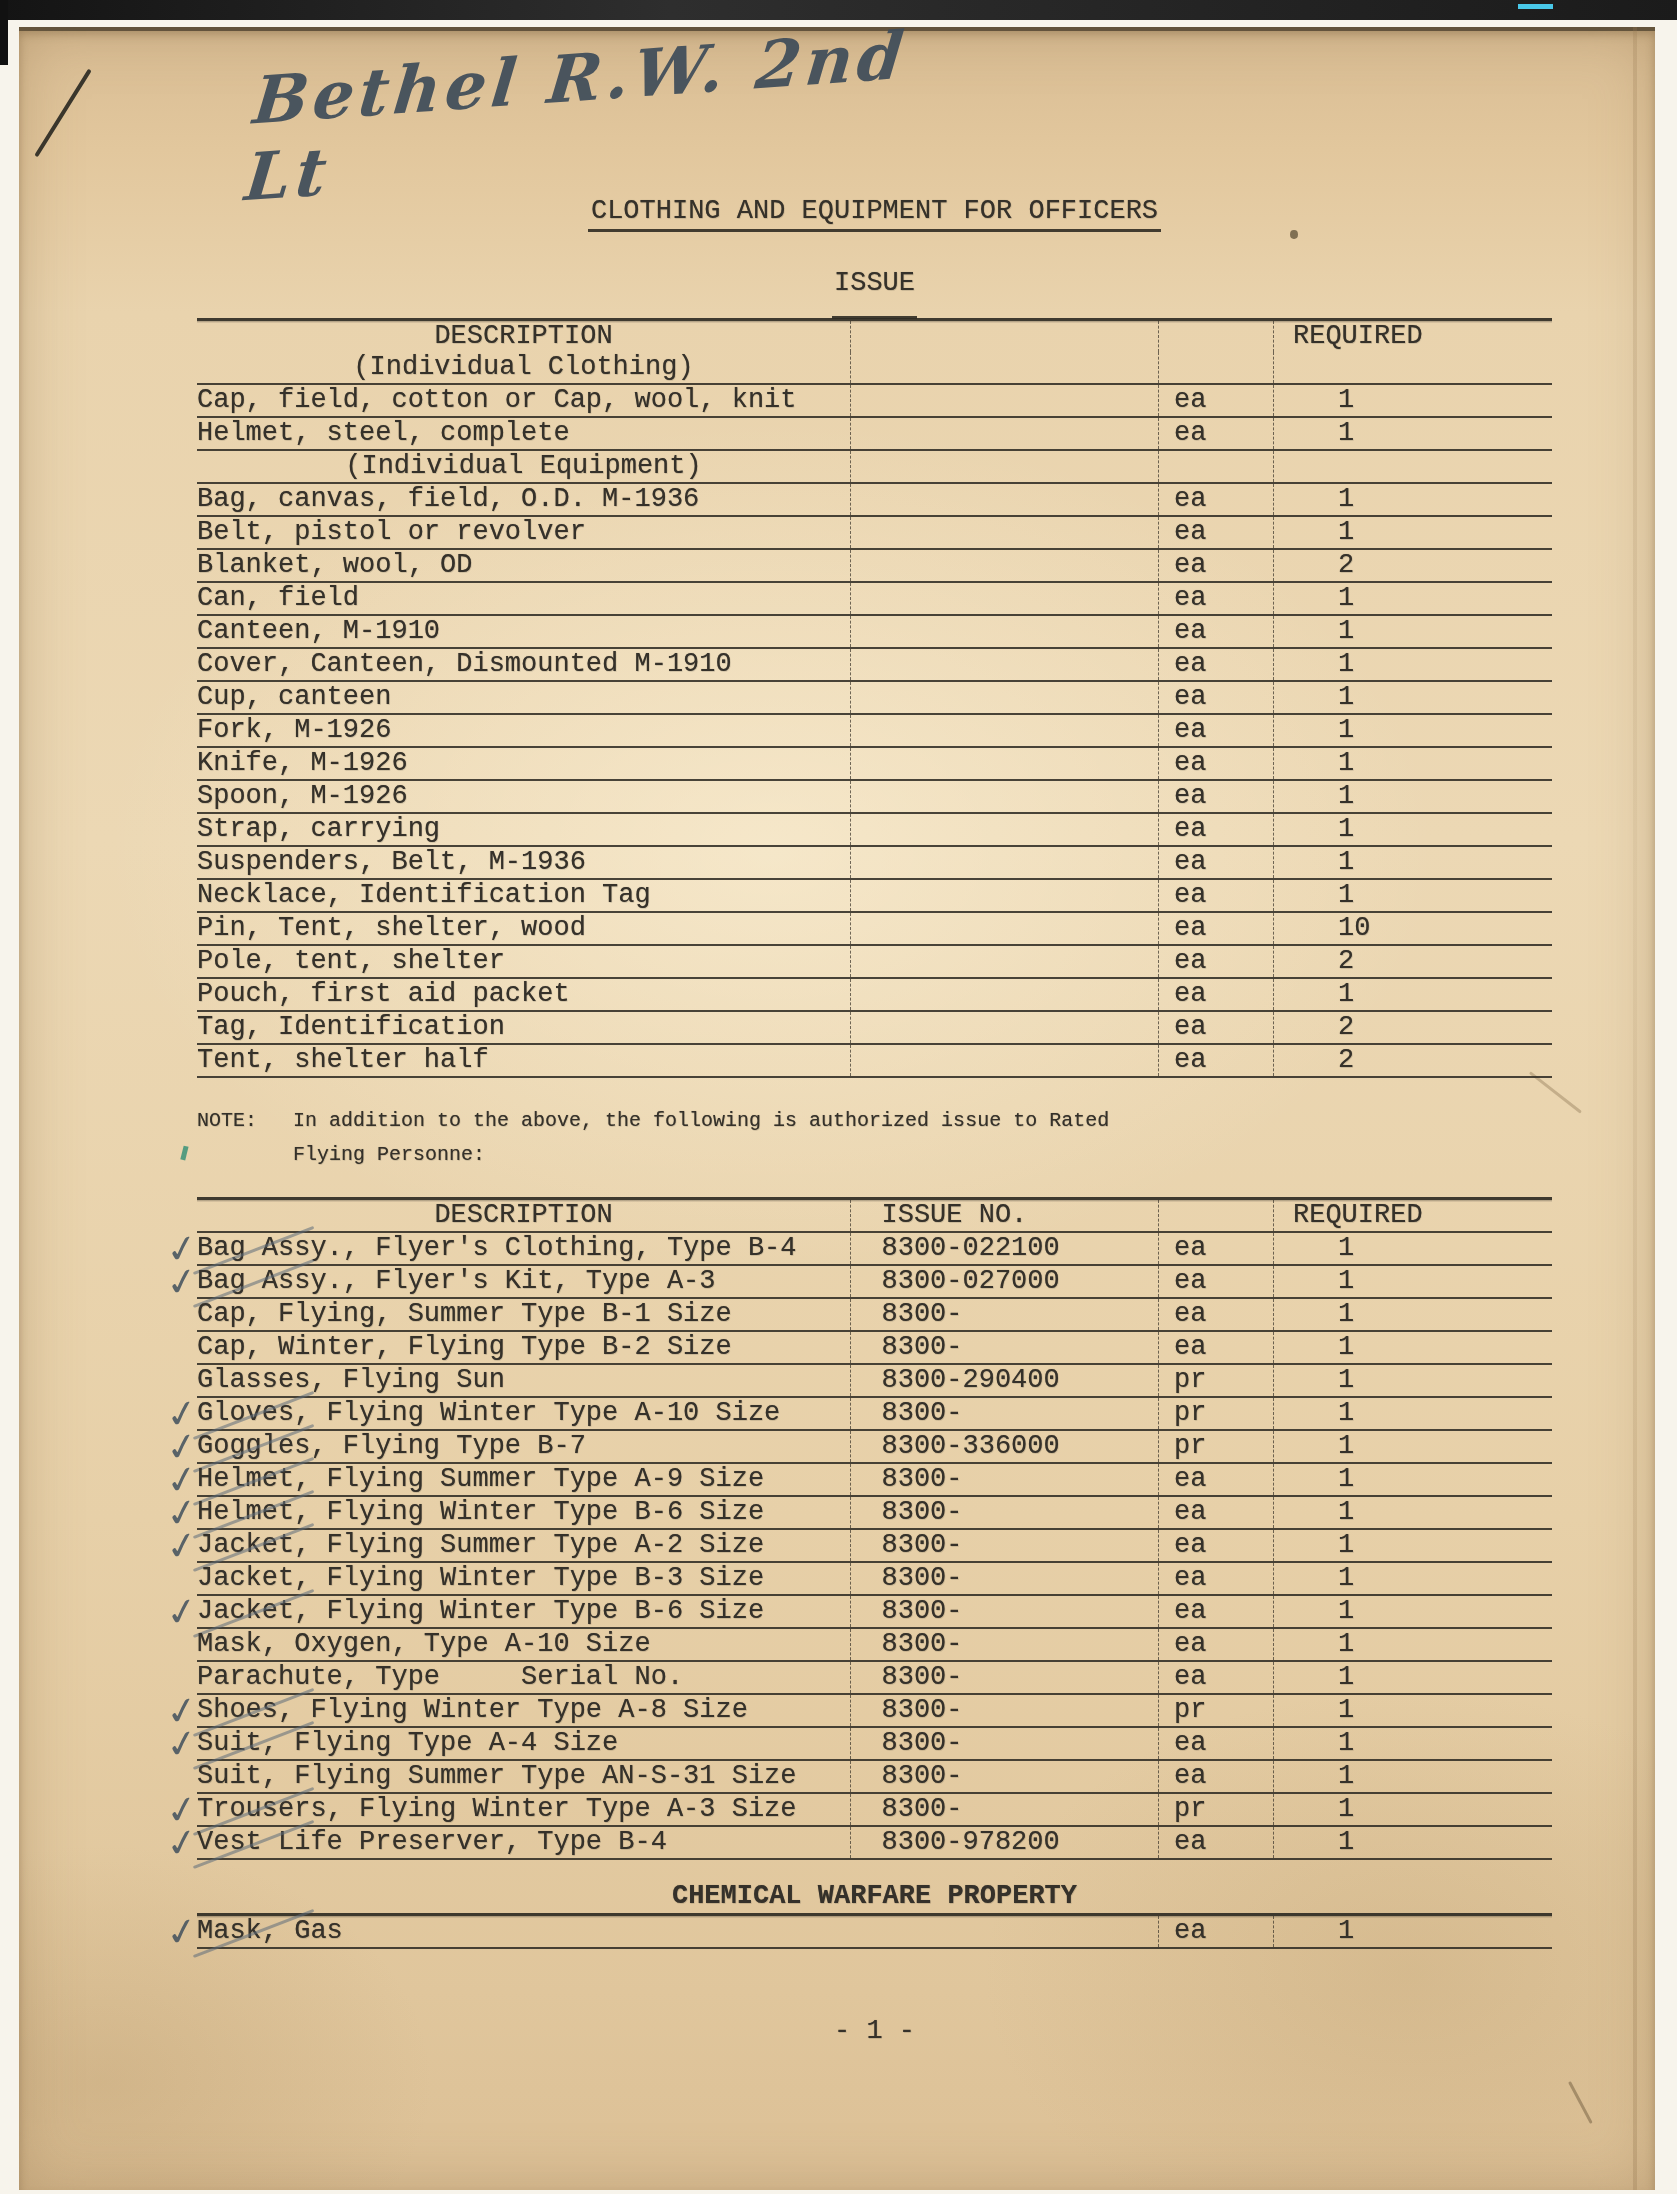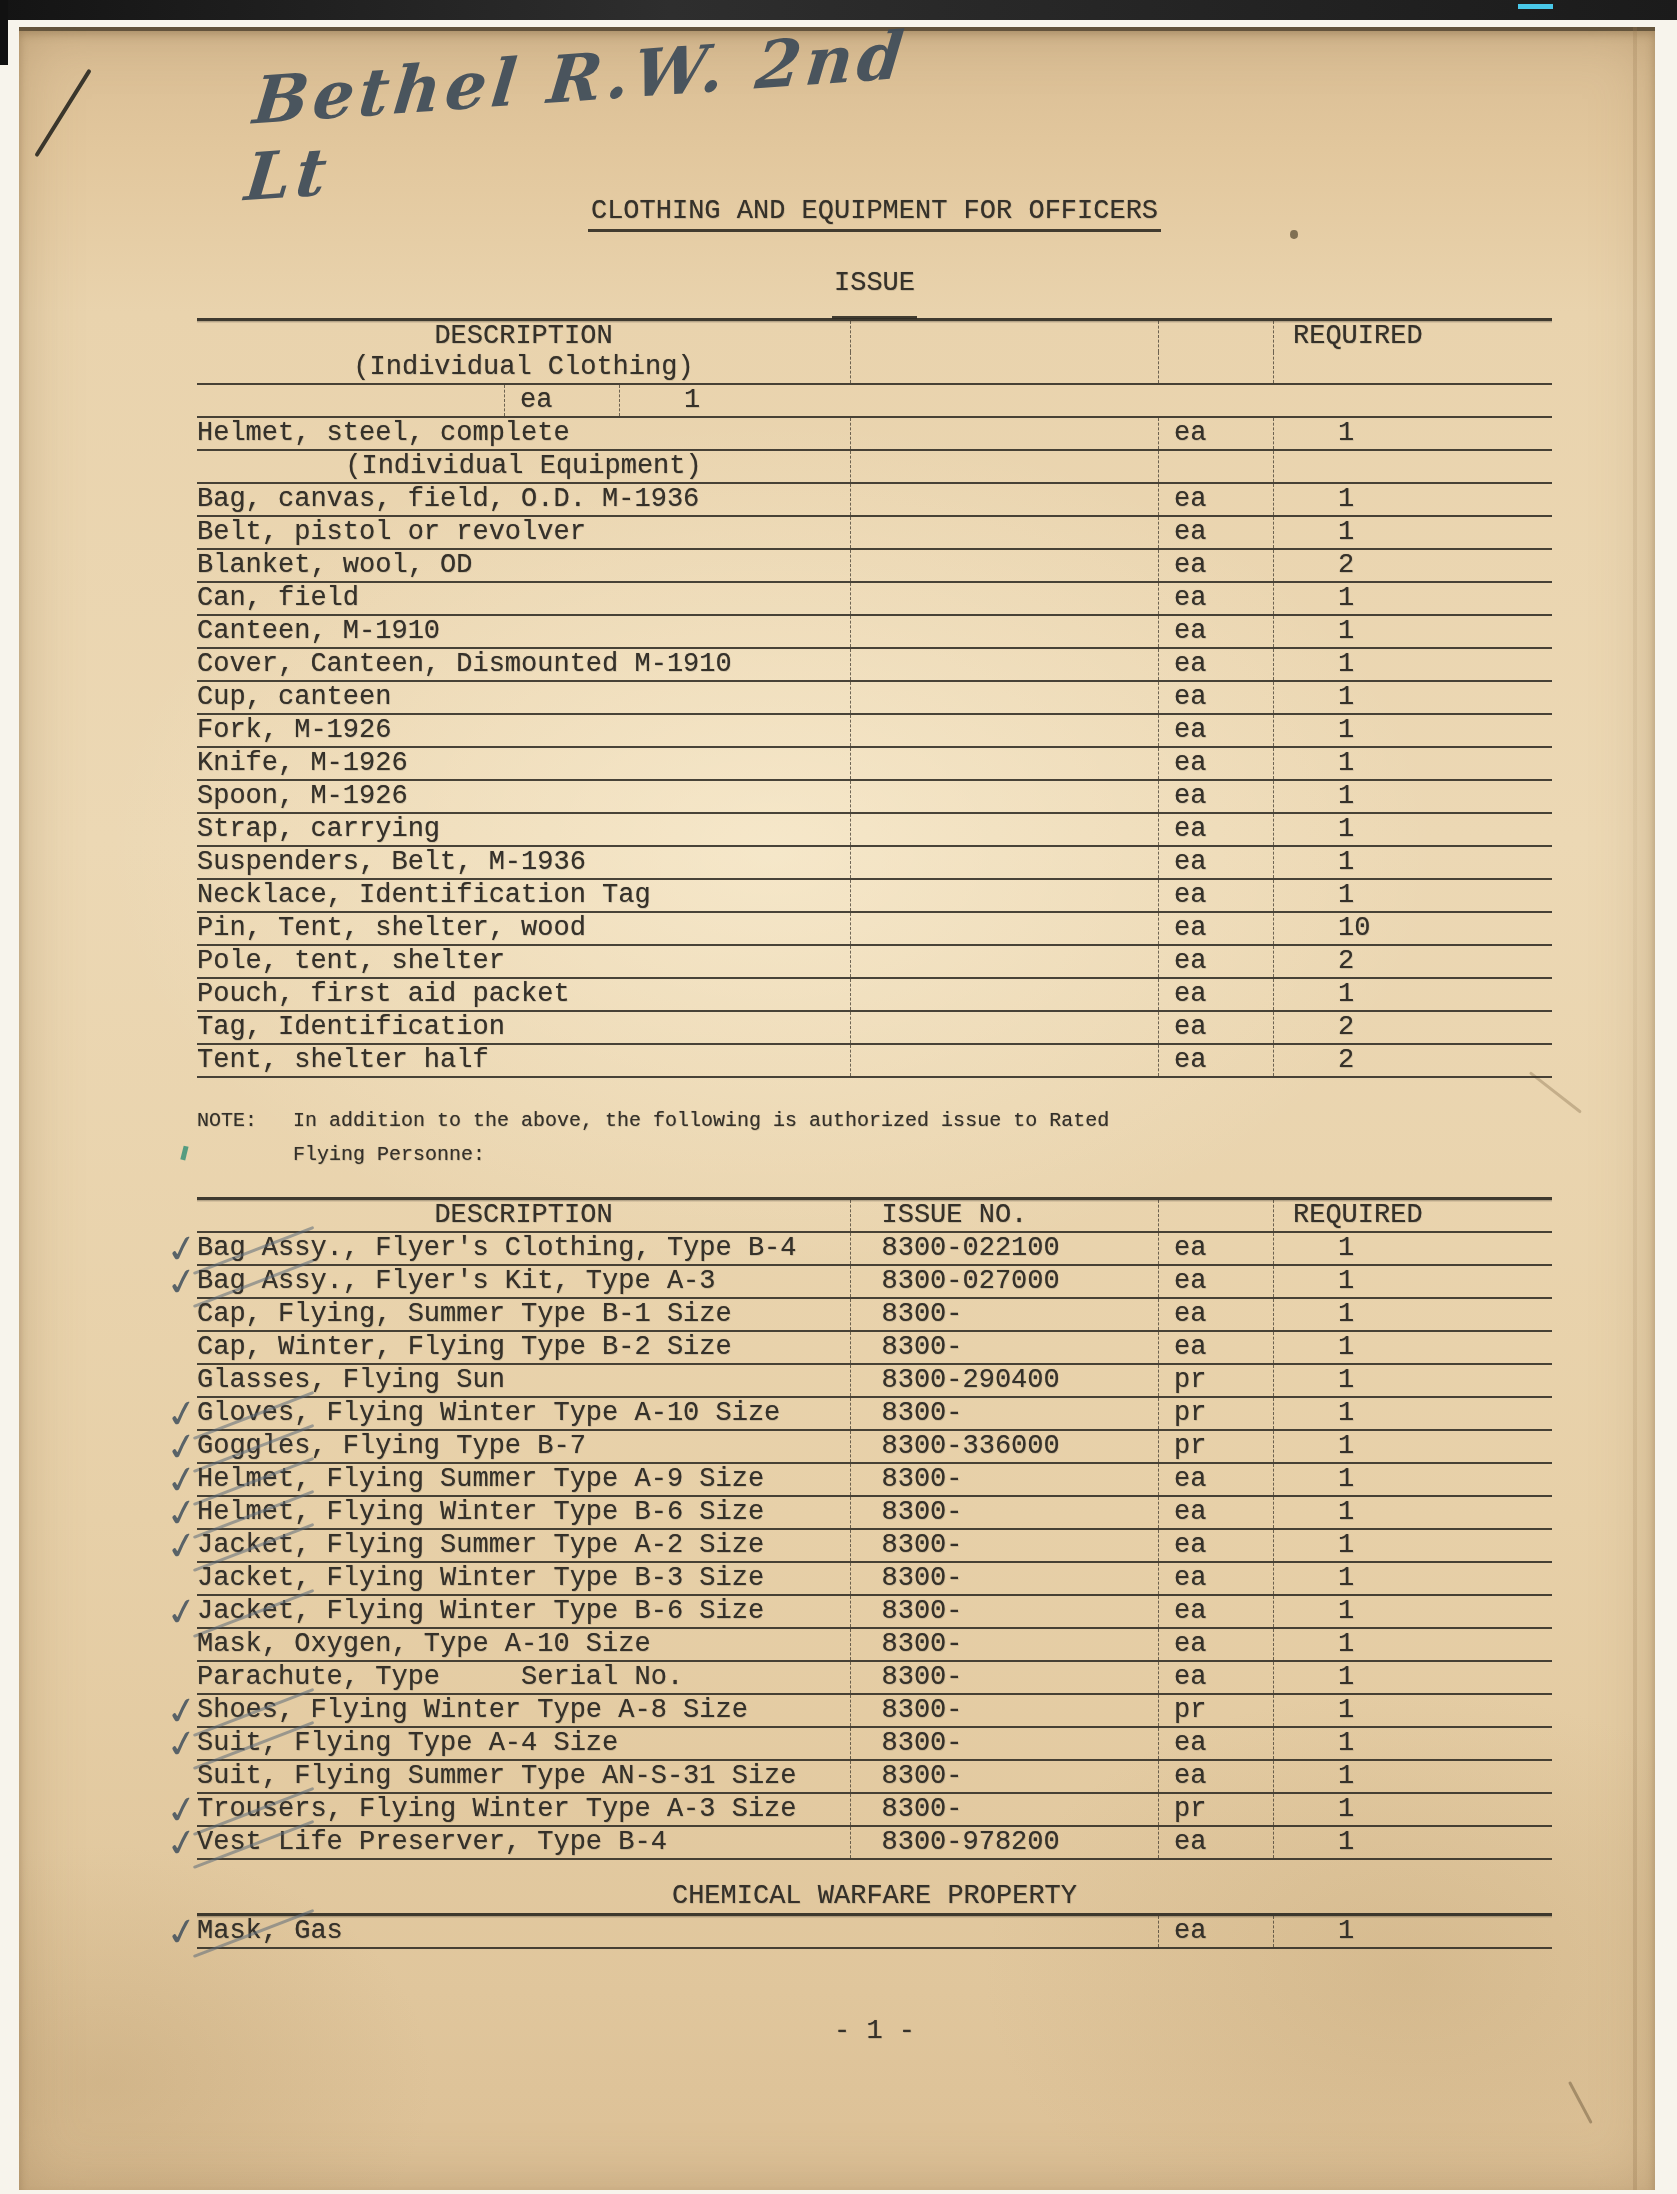--- a/index.html
+++ b/index.html
@@ -65,21 +65,21 @@
   .cr{flex:1;padding-left:64px;box-sizing:border-box;}
   .cr.hdr{padding-left:19px;}
   .center{text-align:center;}
   .nosep .cd{border-right-color:transparent;}
 
   
   .check{position:absolute;left:-31px;top:-1.4px;font-size:38px;line-height:34px;color:#41505d;opacity:.85;transform:rotate(-10deg);font-family:"DejaVu Sans",sans-serif;}
   .pencil-slash{position:absolute;left:-8.1px;top:16.3px;width:129px;height:2.7px;background:rgba(92,107,122,.55);transform:rotate(-21deg);border-radius:2px;}
 
   .note-block{position:absolute;left:178px;top:1077px;width:1355px;font-size:20px;line-height:34px;}
-  .chem-head-line{height:34px;text-align:center;font-size:27px;line-height:34px;}
+  .chem-head-line{height:34px;text-align:center;font-size:27px;line-height:34px;font-weight:bold;}
   .footer-num{position:absolute;left:178px;top:1989px;width:1355px;text-align:center;font-size:27px;line-height:31px;}
 </style>
 </head>
 <body>
 
 <div class="scan-band"></div>
 <div class="scan-notch"></div>
 <div class="scan-cyan"></div>
 
 <div class="paper">
@@ -107,20 +107,21 @@
       <div class="cell cr hdr ink">REQUIRED</div>
     </div>
     <div class="rows">
         <div class="trow">
           <div class="cell ink cd center">(Individual Clothing)</div>
           <div class="cell ink cs"></div>
           <div class="cell ink cu"></div>
           <div class="cell ink cr"></div>
         </div>
         <div class="trow">
+          <div class="cell ink cd">Cap, field, cotton or Cap, wool, knit</div>
           <div class="cell ink cs"></div>
           <div class="cell ink cu">ea</div>
           <div class="cell ink cr">1</div>
         </div>
         <div class="trow">
           <div class="cell ink cd">Helmet, steel, complete</div>
           <div class="cell ink cs"></div>
           <div class="cell ink cu">ea</div>
           <div class="cell ink cr">1</div>
         </div>

